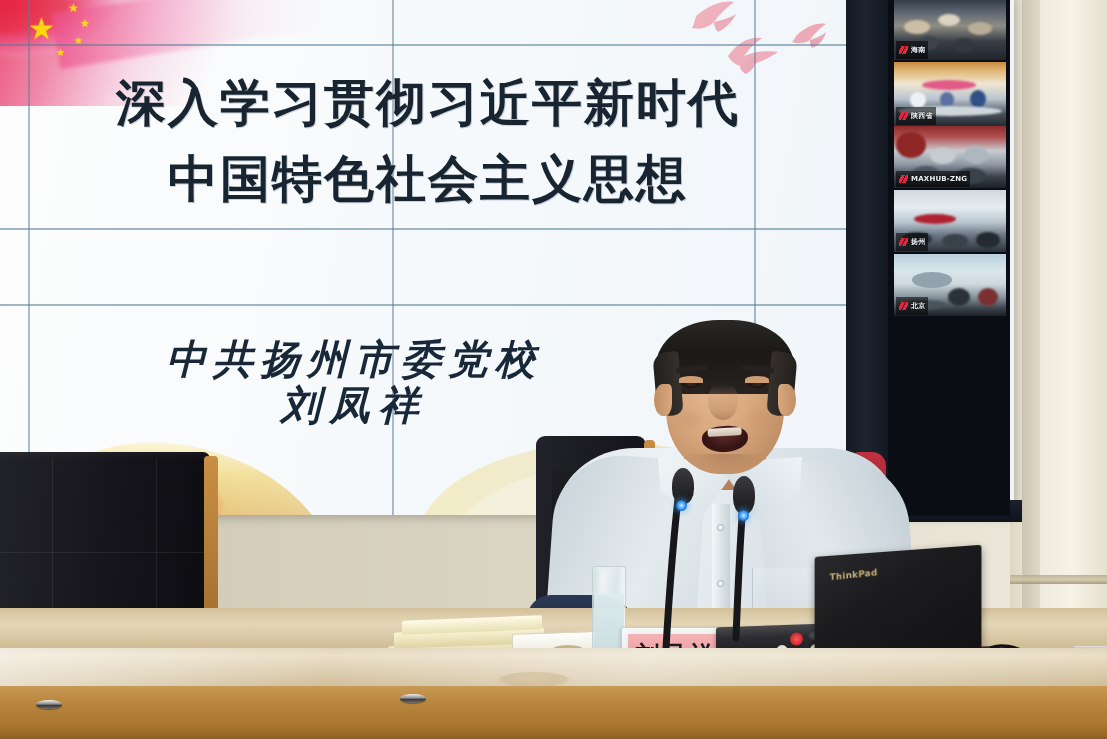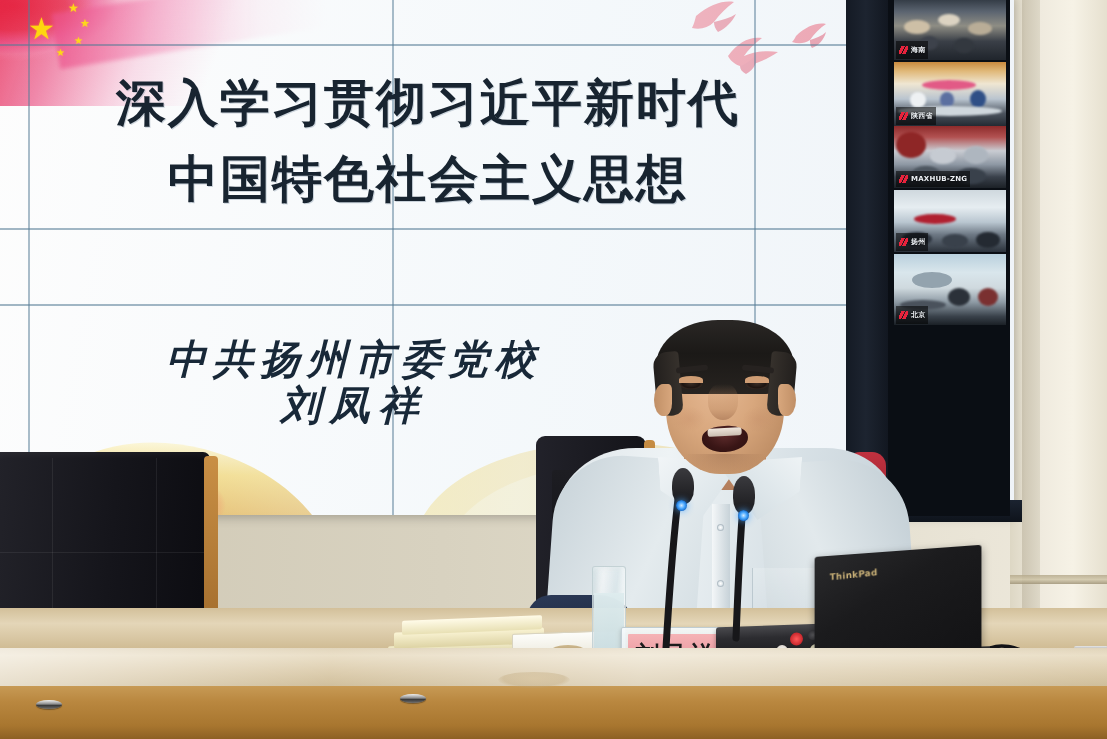--- a/index.html
+++ b/index.html
@@ -597,21 +597,21 @@
         <div class="blob" style="left:8px;top:42px;width:30px;height:14px;background:#2e3640;"></div>
         <div class="blob" style="left:48px;top:44px;width:26px;height:14px;background:#39414b;"></div>
         <div class="blob" style="left:82px;top:42px;width:24px;height:16px;background:#242a32;"></div>
       </div>
       <div class="vc-label">
         <span class="logo"></span>
         <span class="txt">扬州</span>
       </div>
     </div>
 
-    <div class="vc-tile" style="top:258px;height:71px;">
+    <div class="vc-tile" style="top:258px;height:62px;">
       <div class="rm rm-e">
         <div class="blob" style="left:18px;top:18px;width:40px;height:16px;background:#93a3ae;filter:blur(.6px);"></div>
         <div class="blob" style="left:54px;top:34px;width:22px;height:18px;background:#2b3views;background:#2b3139;"></div>
         <div class="blob" style="left:84px;top:34px;width:20px;height:18px;background:#7a3030;"></div>
         <div class="blob" style="left:6px;top:46px;width:46px;height:10px;background:#4a525c;"></div>
       </div>
       <div class="vc-label">
         <span class="logo"></span>
         <span class="txt">北京</span>
       </div>

